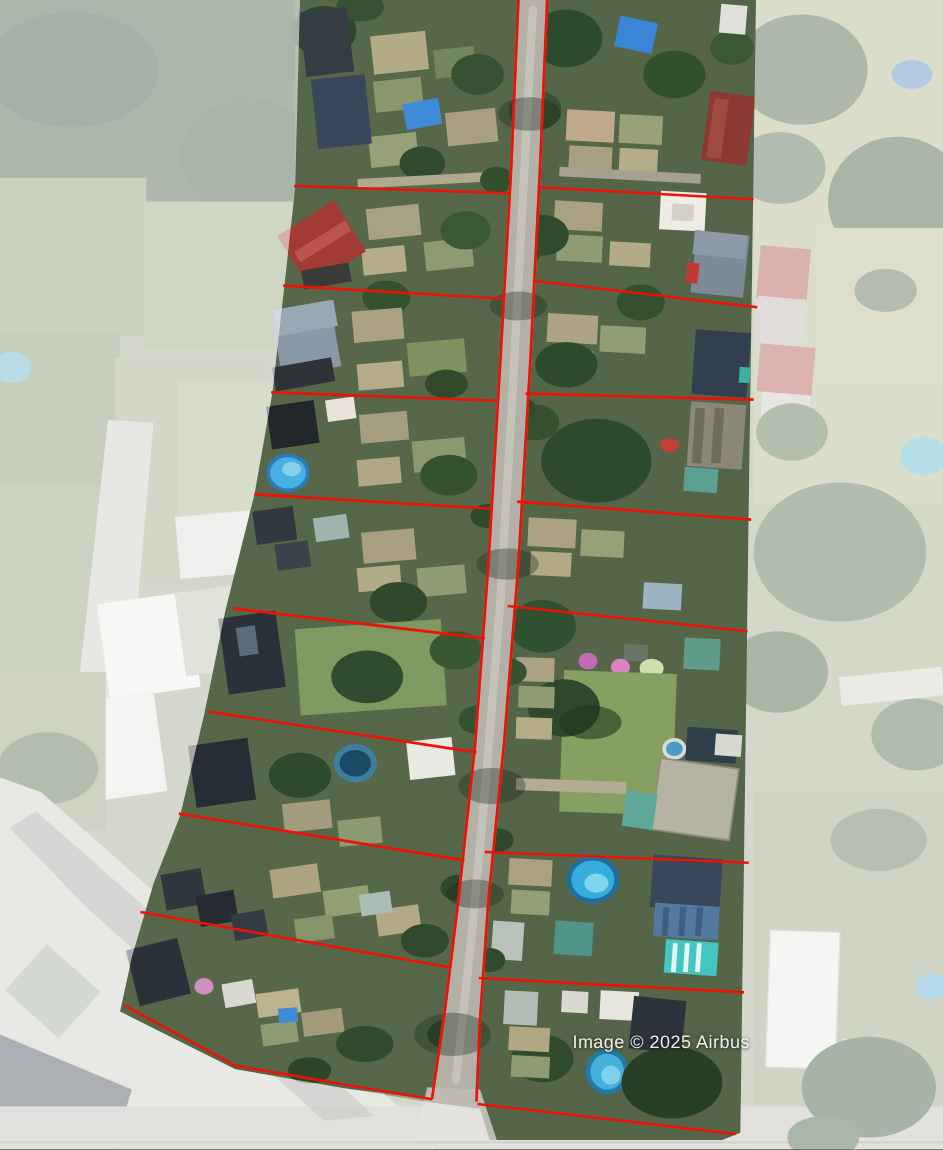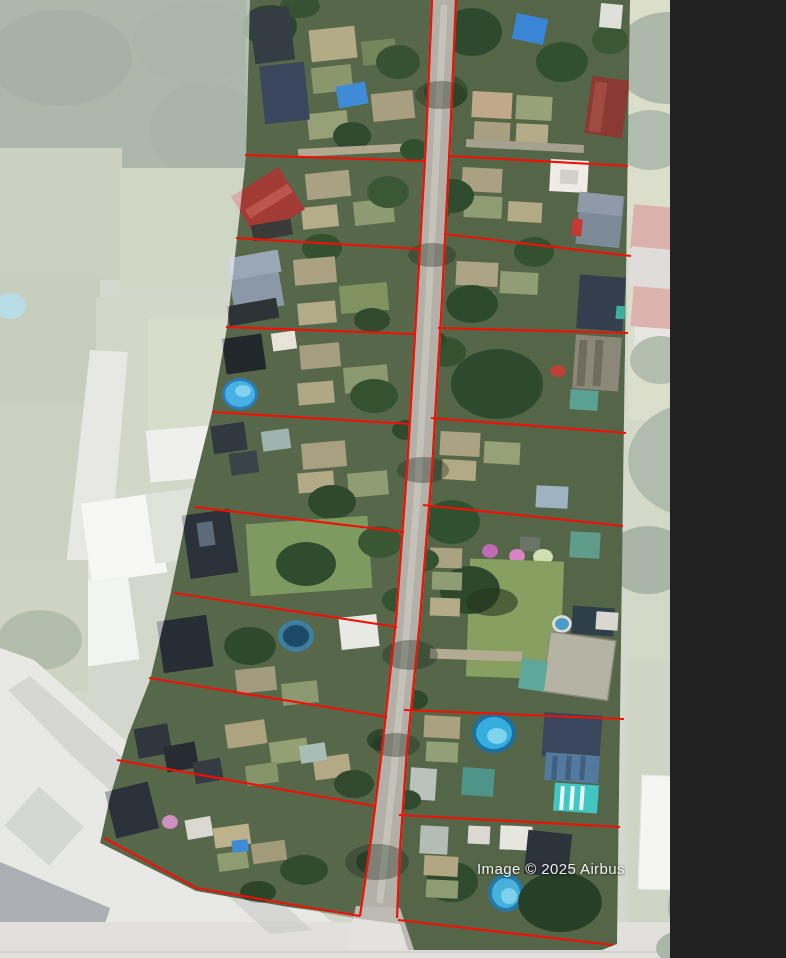--- a/index.html
+++ b/index.html
@@ -1,17 +1,17 @@
 <!DOCTYPE html>
 <html><head>
 <meta charset="utf-8">
 <style>
   html,body{margin:0;padding:0;background:#222;}
   .viewport{
-    position:relative;width:670px;height:958px;overflow:hidden;
+    position:relative;width:786px;height:958px;overflow:hidden;
     font-family:"Liberation Sans", sans-serif;background:#99a287;
   }
   .viewport svg{position:absolute;left:0;top:0;display:block;}
   .watermark{
     position:absolute;left:477px;top:860px;
     font-size:15px;letter-spacing:.4px;color:rgba(255,255,255,.92);
     text-shadow:0 0 3px rgba(0,0,0,.55), 0 1px 2px rgba(0,0,0,.35);
     user-select:none;white-space:nowrap;
   }
 </style>

